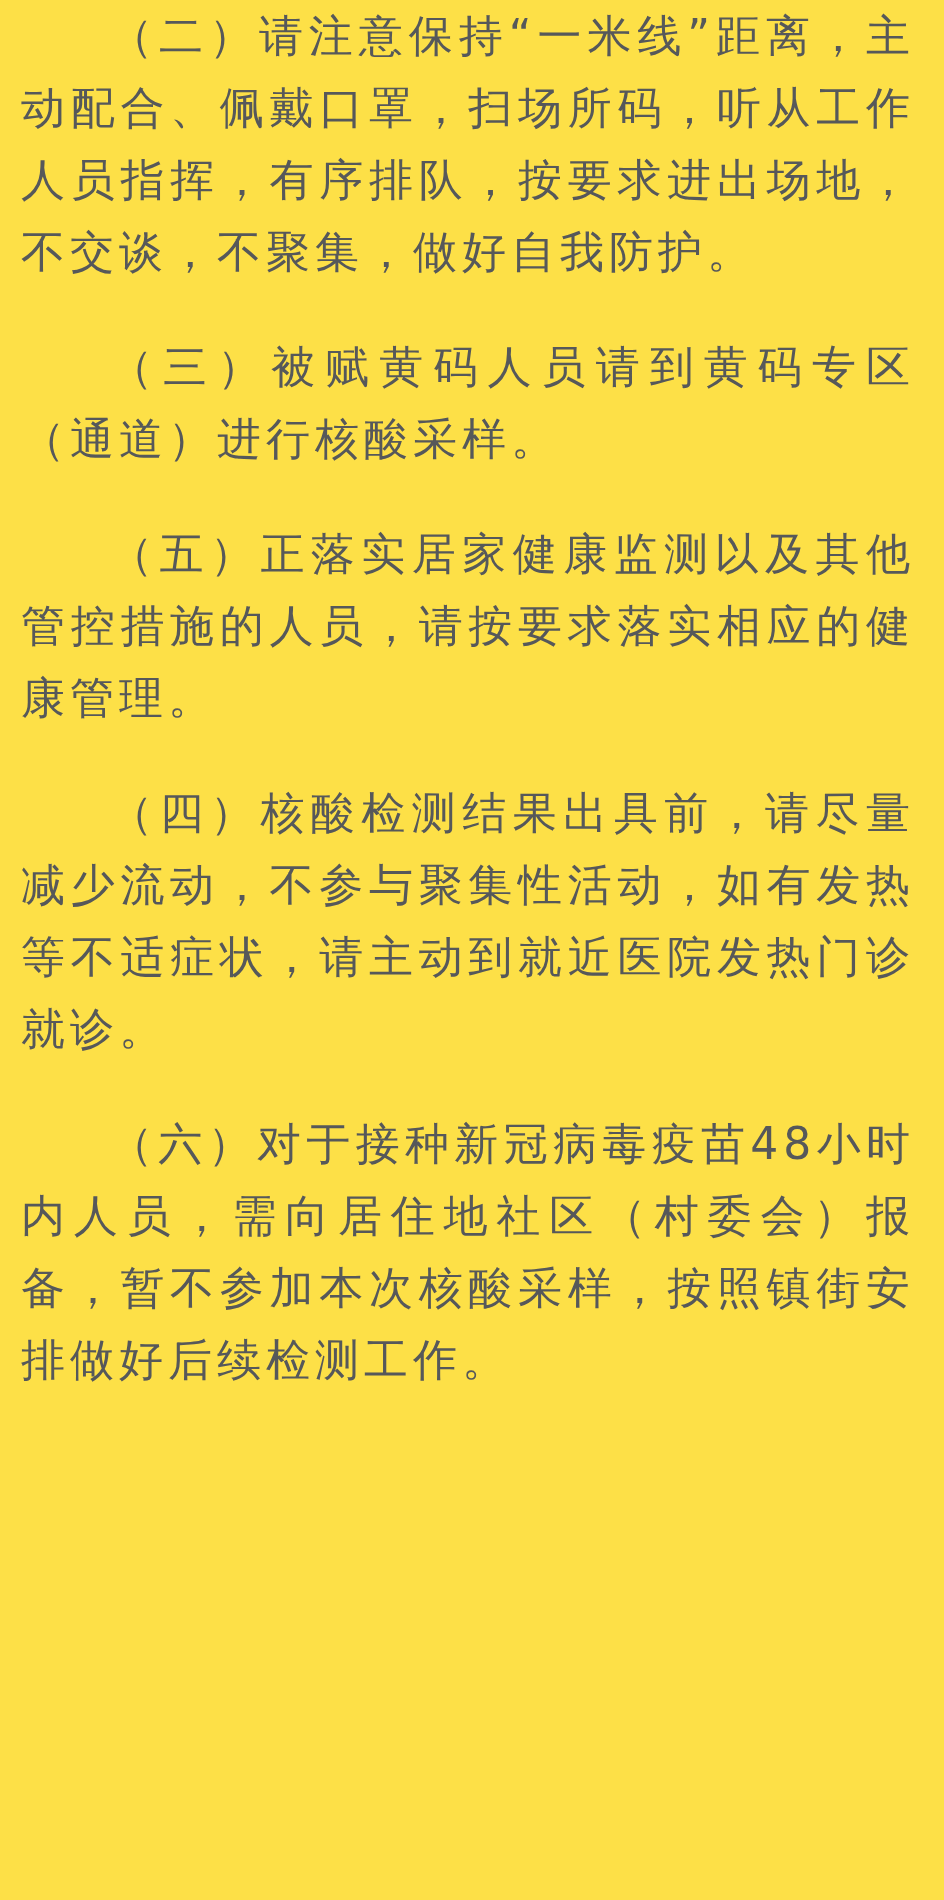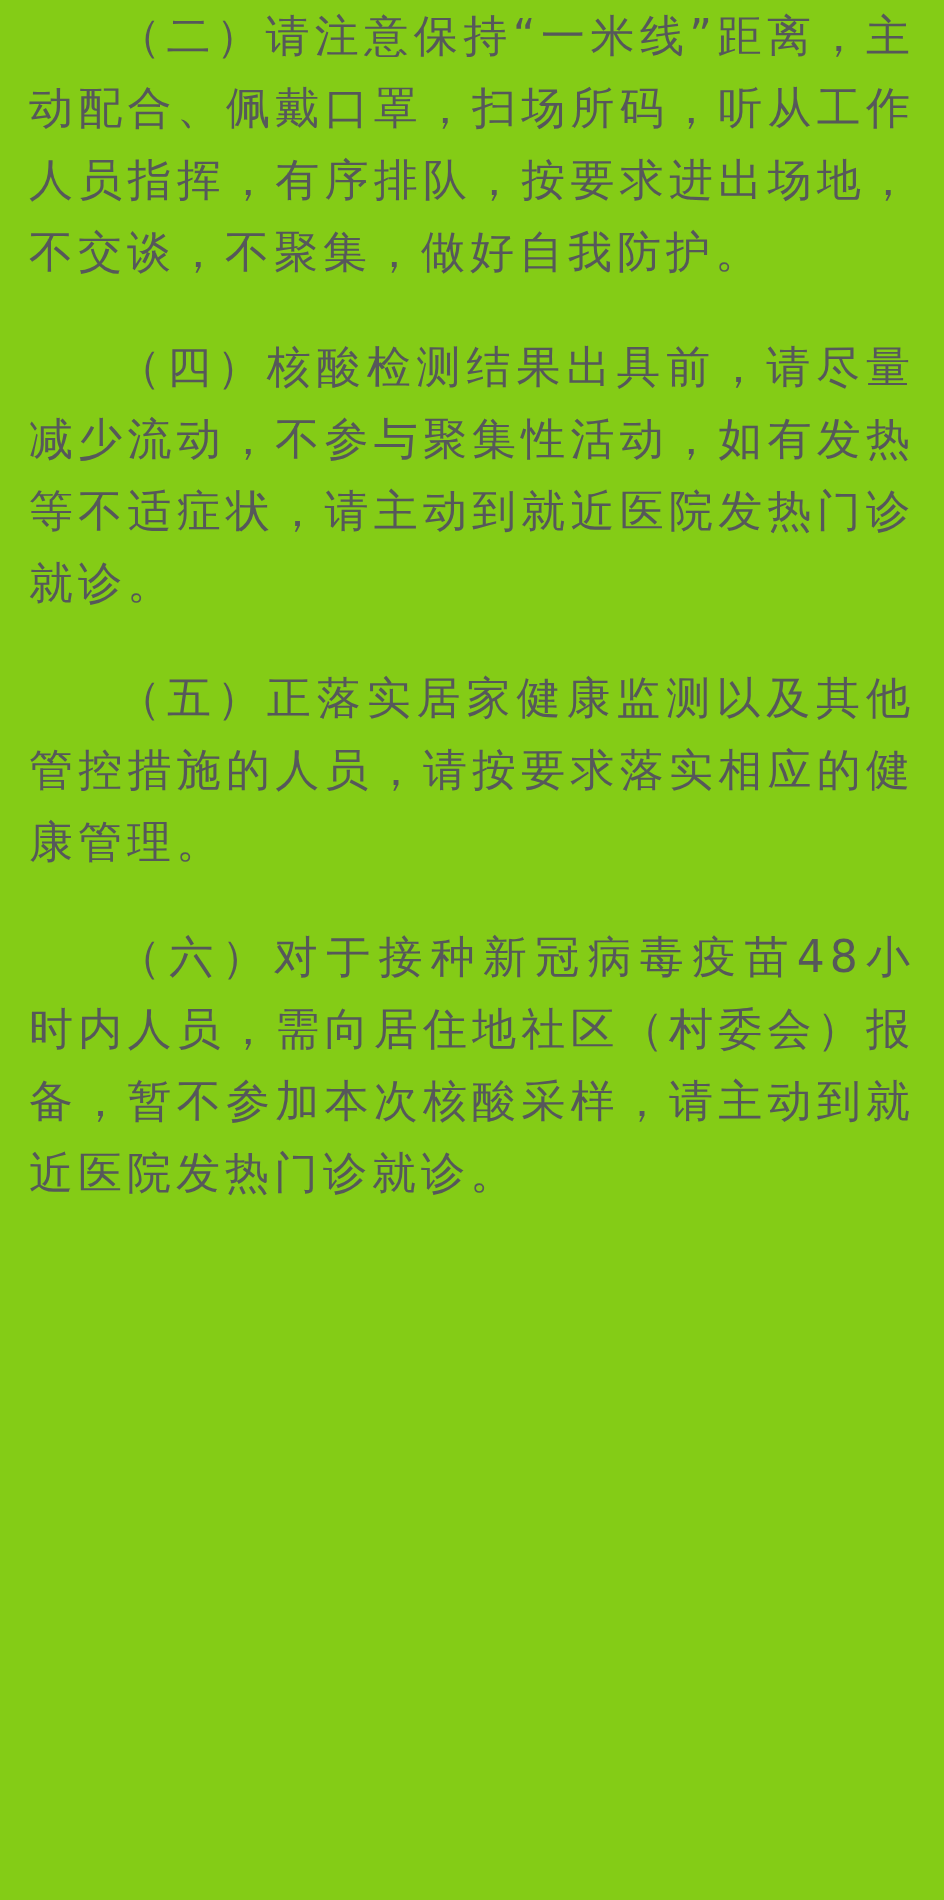--- a/index.html
+++ b/index.html
@@ -9,22 +9,22 @@
   body {
     width: 944px;
     height: 1900px;
     background: #fefefe;
     overflow: hidden;
   }
   .page {
     box-sizing: border-box;
     width: 944px;
     height: 1900px;
-    padding: 0 29px 0 29px;
-    background: #84cc16;
+    padding: 0 29px 0 21px;
+    background: #fde047;
   }
   .para {
     font-family: "DejaVu Sans", sans-serif;
     font-size: 44px;
     line-height: 72px;
     letter-spacing: 5px;
     font-weight: 400;
     color: #56585a;
     text-align: justify;
     text-justify: inter-ideograph;
@@ -34,16 +34,17 @@
   }
   .para:last-child {
     margin-bottom: 0;
   }
 </style>
 </head>
 <body>
 
 <div class="page">
   <p class="para">（二）请注意保持“一米线”距离，主动配合、佩戴口罩，扫场所码，听从工作人员指挥，有序排队，按要求进出场地，不交谈，不聚集，做好自我防护。</p>
+  <p class="para">（三）被赋黄码人员请到黄码专区（通道）进行核酸采样。</p>
+  <p class="para">（五）正落实居家健康监测以及其他管控措施的人员，请按要求落实相应的健康管理。</p>
   <p class="para">（四）核酸检测结果出具前，请尽量减少流动，不参与聚集性活动，如有发热等不适症状，请主动到就近医院发热门诊就诊。</p>
-  <p class="para">（五）正落实居家健康监测以及其他管控措施的人员，请按要求落实相应的健康管理。</p>
-  <p class="para">（六）对于接种新冠病毒疫苗48小时内人员，需向居住地社区（村委会）报备，暂不参加本次核酸采样，请主动到就近医院发热门诊就诊。</p>
+  <p class="para">（六）对于接种新冠病毒疫苗48小时内人员，需向居住地社区（村委会）报备，暂不参加本次核酸采样，按照镇街安排做好后续检测工作。</p>
 </div>
 
 </body></html>

